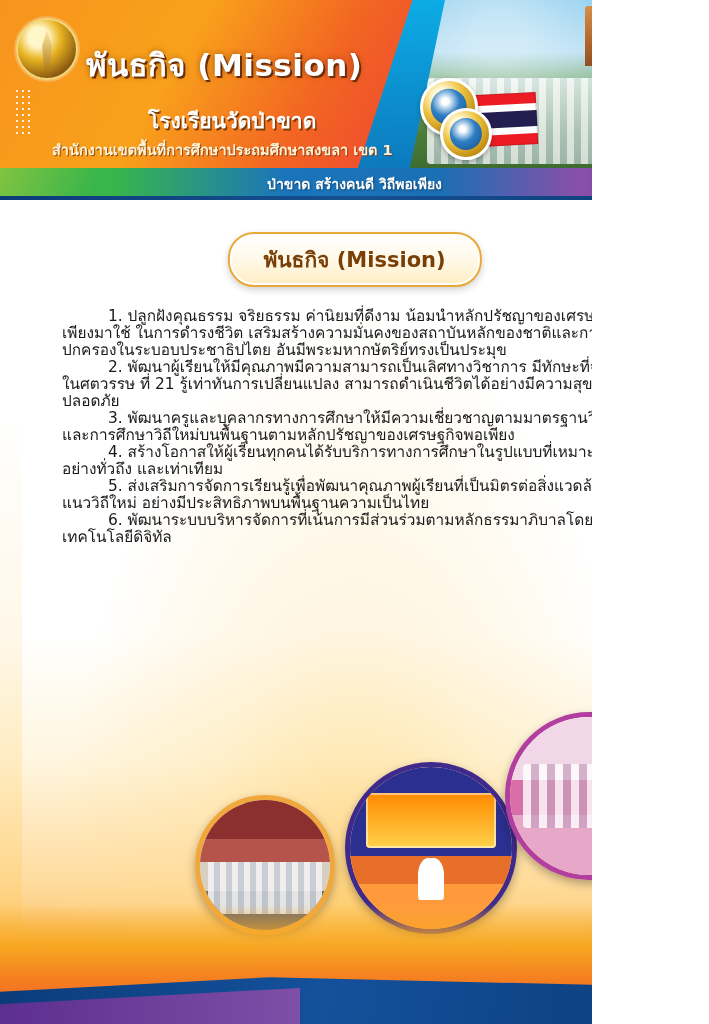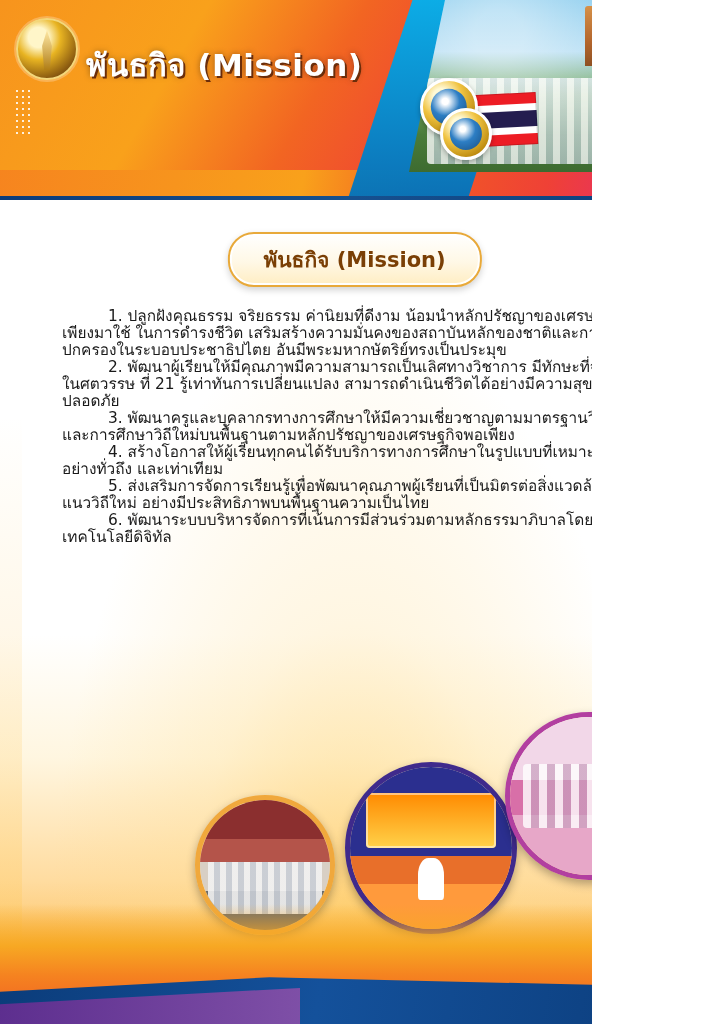--- a/index.html
+++ b/index.html
@@ -314,21 +314,26 @@
 
     <div class="seal"></div>
     <div class="medallion m1">
       <div class="med-inner"></div>
     </div>
     <div class="medallion m2">
       <div class="med-inner"></div>
     </div>
 
     <div class="title-main">พันธกิจ (Mission)</div>
-
+    <div class="title-sub">โรงเรียนวัดป่าขาด</div>
+    <div class="title-office">สำนักงานเขตพื้นที่การศึกษาประถมศึกษาสงขลา เขต 1</div>
+
+    <div class="banner">
+      <span class="banner-text">ป่าขาด สร้างคนดี วิถีพอเพียง</span>
+    </div>
     <div class="header-wave"></div>
   </div>
 
   <div class="content">
     <div class="content-bg-rays"></div>
     <div class="left-stripe"></div>
 
     <div class="pill-title">พันธกิจ (Mission)</div>
 
     <div class="body-text">

